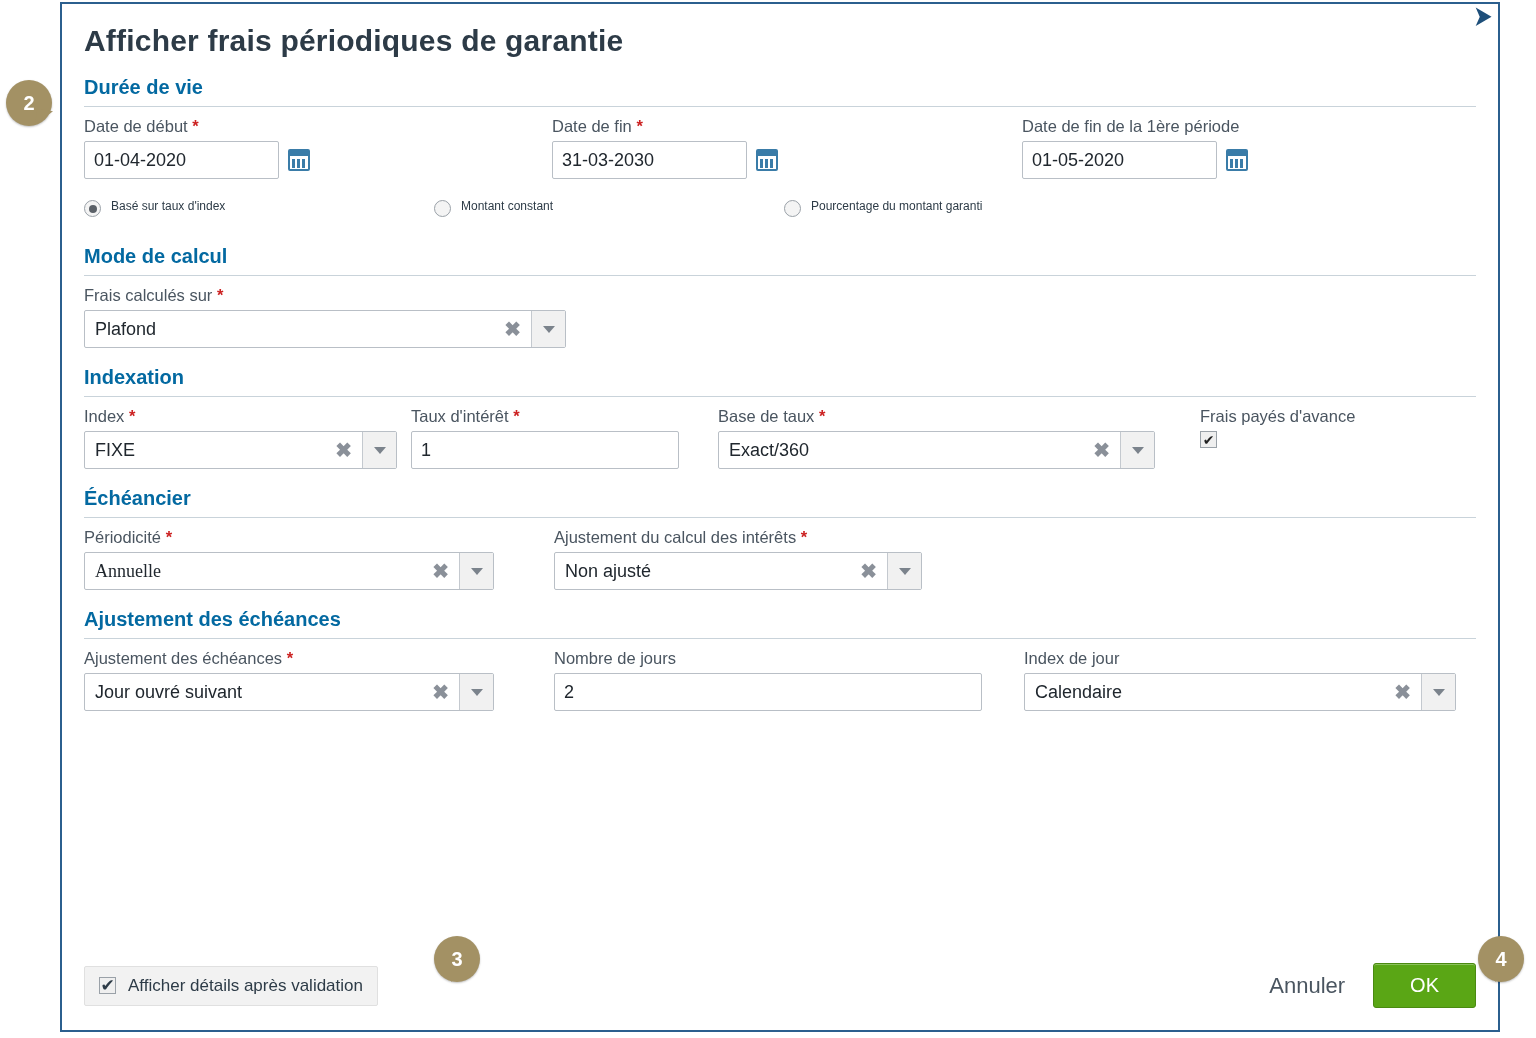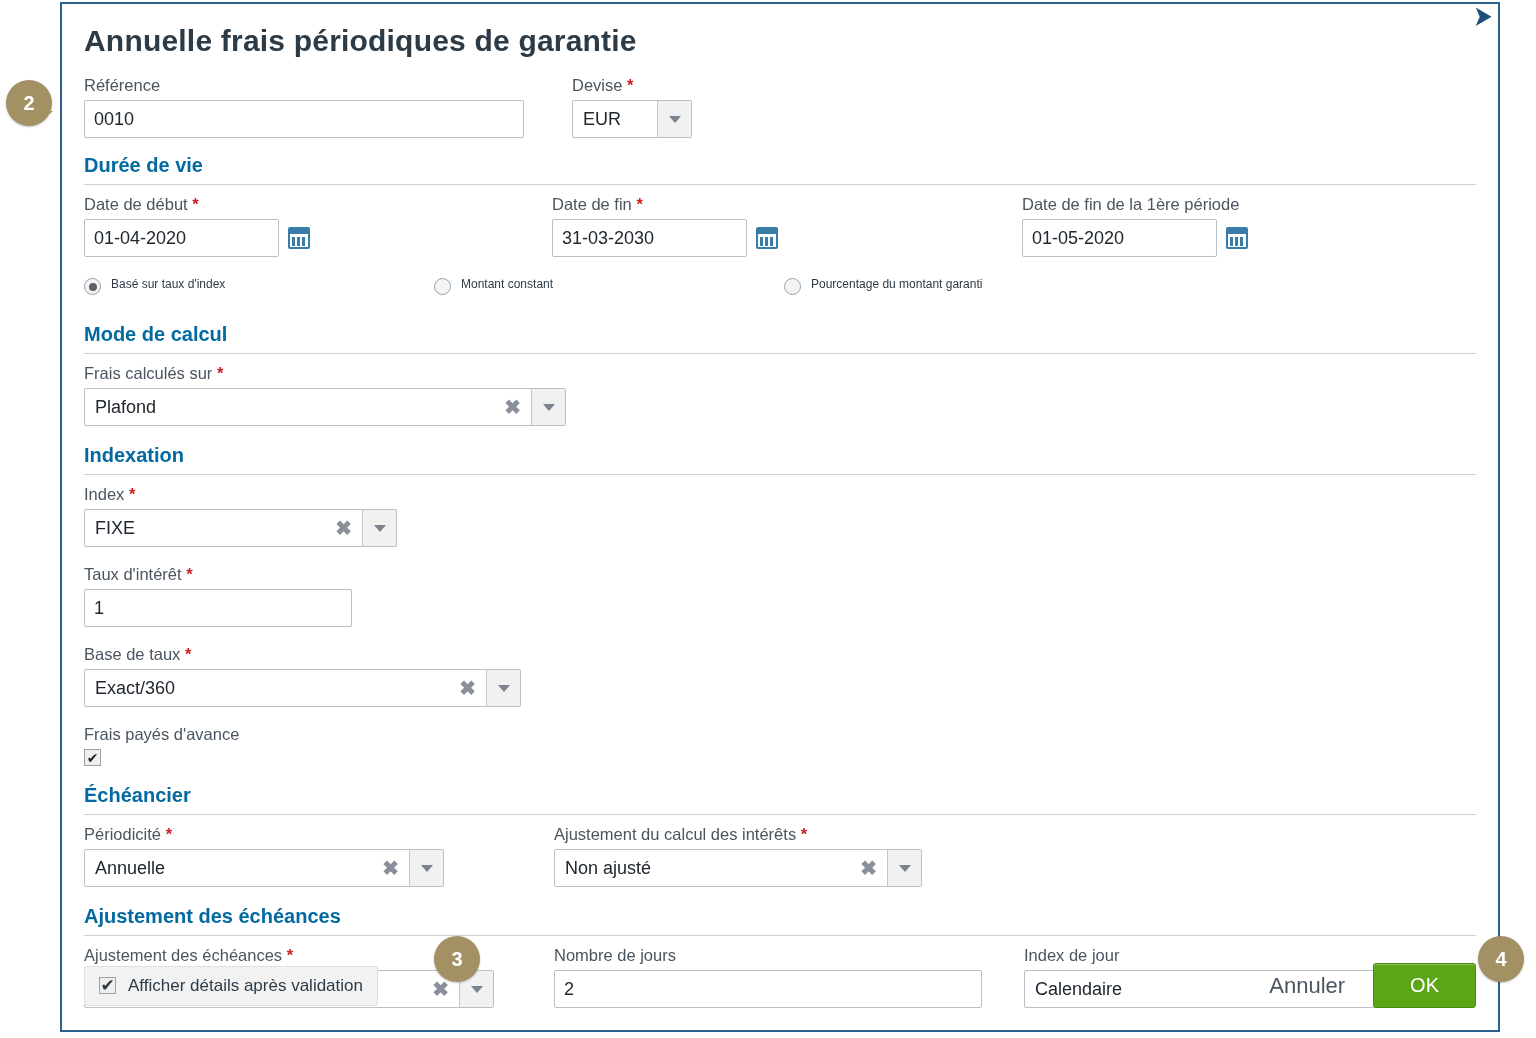--- a/index.html
+++ b/index.html
@@ -164,42 +164,22 @@
 </head>
 <body>
 
 <div class="screen">
 
   <div class="dialog">
     <div class="dialog-inner">
 
       <div class="close-x">➤</div>
 
-      <div class="title">Annuelle frais périodiques de garantie</div>
-
-      <div class="row" style="gap:48px;">
-        <div class="field">
-          <div class="label">
-            <span>Référence</span>
-          </div>
-          <div class="input text" style="width:440px;">0010</div>
-        </div>
-        <div class="field">
-          <div class="label">
-            <span>Devise</span>
-            <span class="req">*</span>
-          </div>
-          <div class="select" style="width:120px;">
-            <div class="val">EUR</div>
-            <div class="arrow">
-                <i class="caret"></i>
-              </div>
-          </div>
-        </div>
-      </div>
+      <div class="title">Afficher frais périodiques de garantie</div>
+
 
       <div class="section">
         <div class="section-title">Durée de vie</div>
 
         <div class="row" style="gap:0;">
           <div class="field" style="width:468px;">
             <div class="label">
               <span>Date de début</span>
               <span class="req">*</span>
             </div>
@@ -257,21 +237,21 @@
             <div class="clear">✖</div>
             <div class="arrow">
                 <i class="caret"></i>
               </div>
           </div>
         </div>
       </div>
 
       <div class="section" style="margin-top:18px;">
         <div class="section-title">Indexation</div>
-        <div class="row" style="gap:18px;flex-direction:column;">
+        <div class="row" style="gap:12px;">
           <div class="field" style="width:315px;">
             <div class="label">
               <span>Index</span>
               <span class="req">*</span>
             </div>
             <div class="select" style="width:313px;">
               <div class="val">FIXE</div>
               <div class="clear">✖</div>
               <div class="arrow">
                   <i class="caret"></i>
@@ -309,21 +289,21 @@
       </div>
 
       <div class="section" style="margin-top:18px;">
         <div class="section-title">Échéancier</div>
         <div class="row" style="gap:0;">
           <div class="field" style="width:470px;">
             <div class="label">
               <span>Périodicité</span>
               <span class="req">*</span>
             </div>
-            <div class="select" style="width:360px;">
+            <div class="select" style="width:410px;font-family:Liberation Serif, serif;">
               <div class="val">Annuelle</div>
               <div class="clear">✖</div>
               <div class="arrow">
                   <i class="caret"></i>
                 </div>
             </div>
           </div>
           <div class="field">
             <div class="label">
               <span>Ajustement du calcul des intérêts</span>

